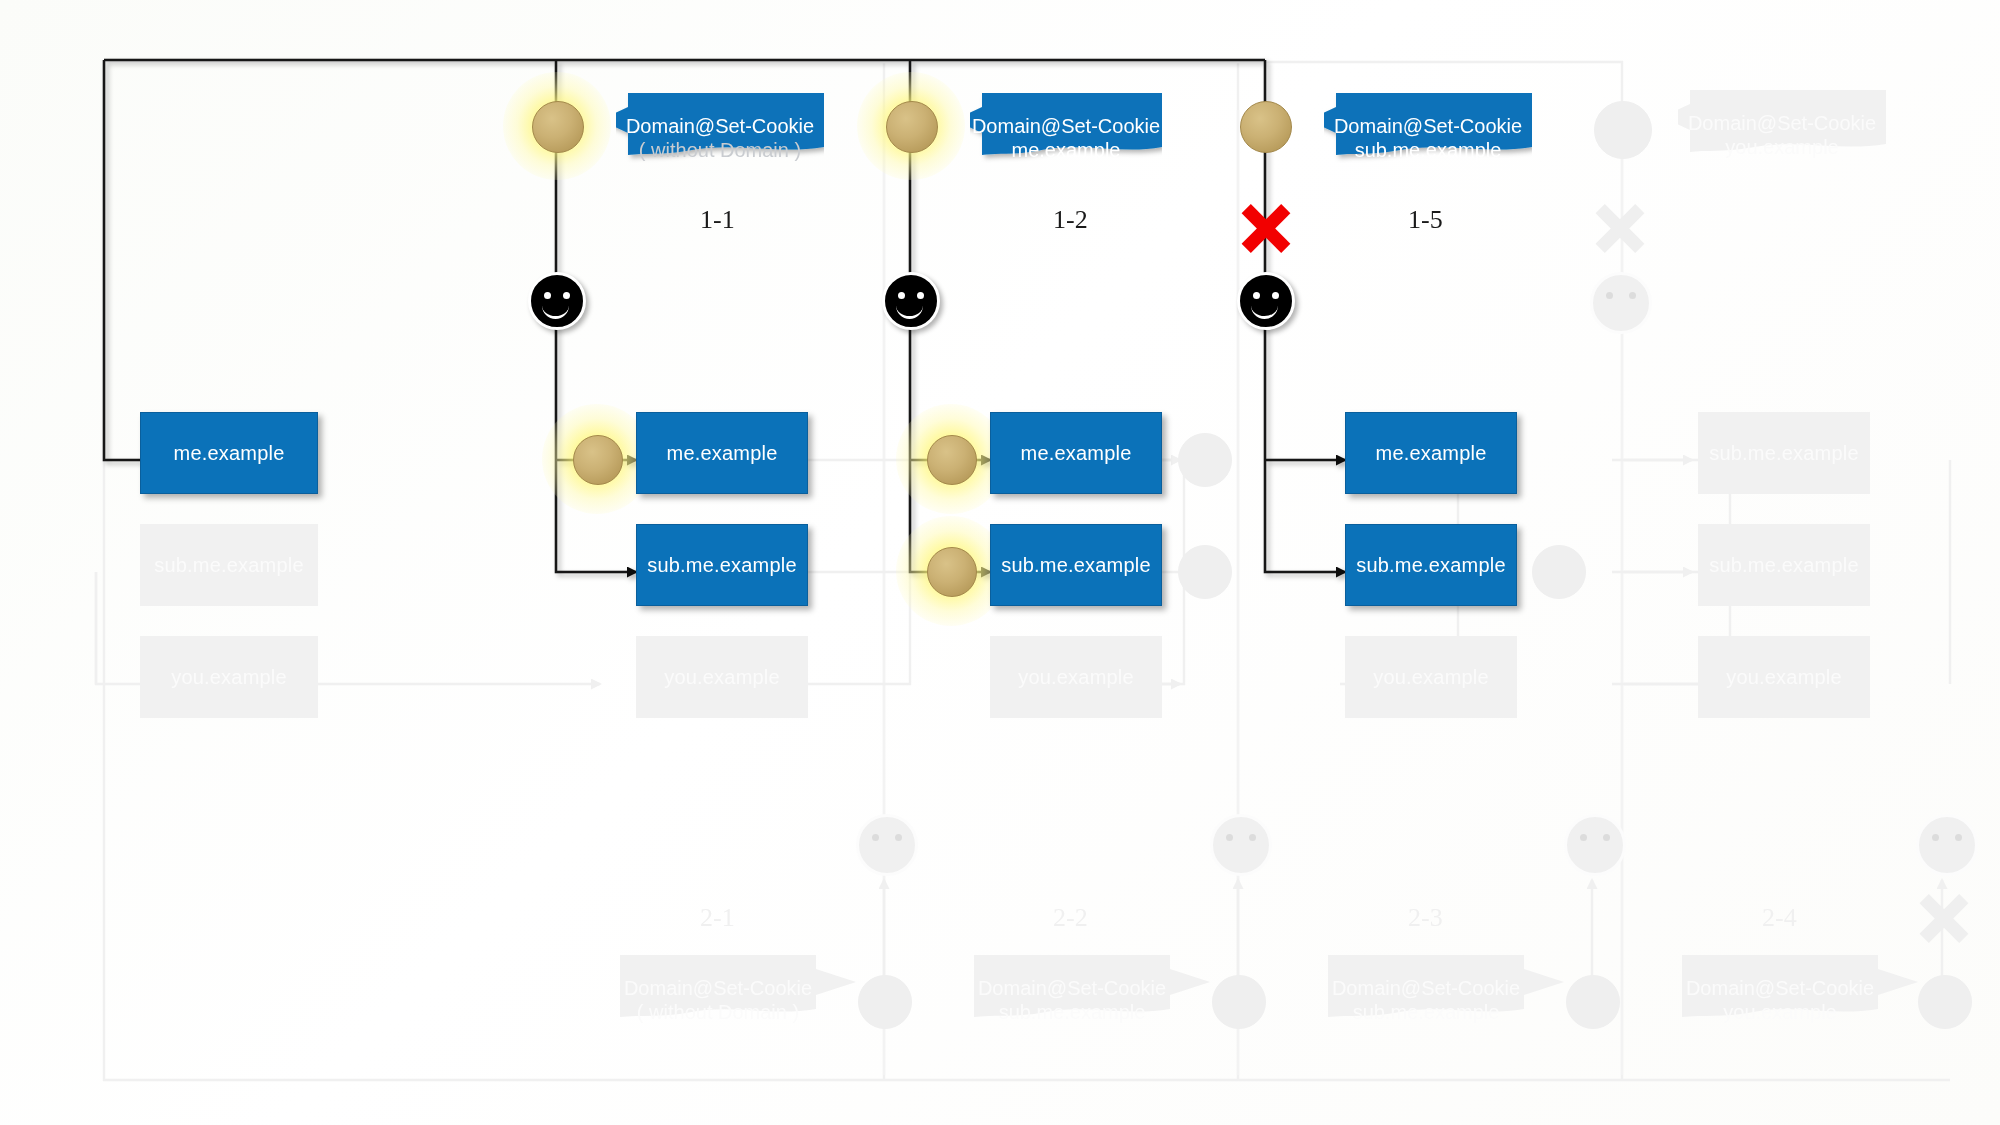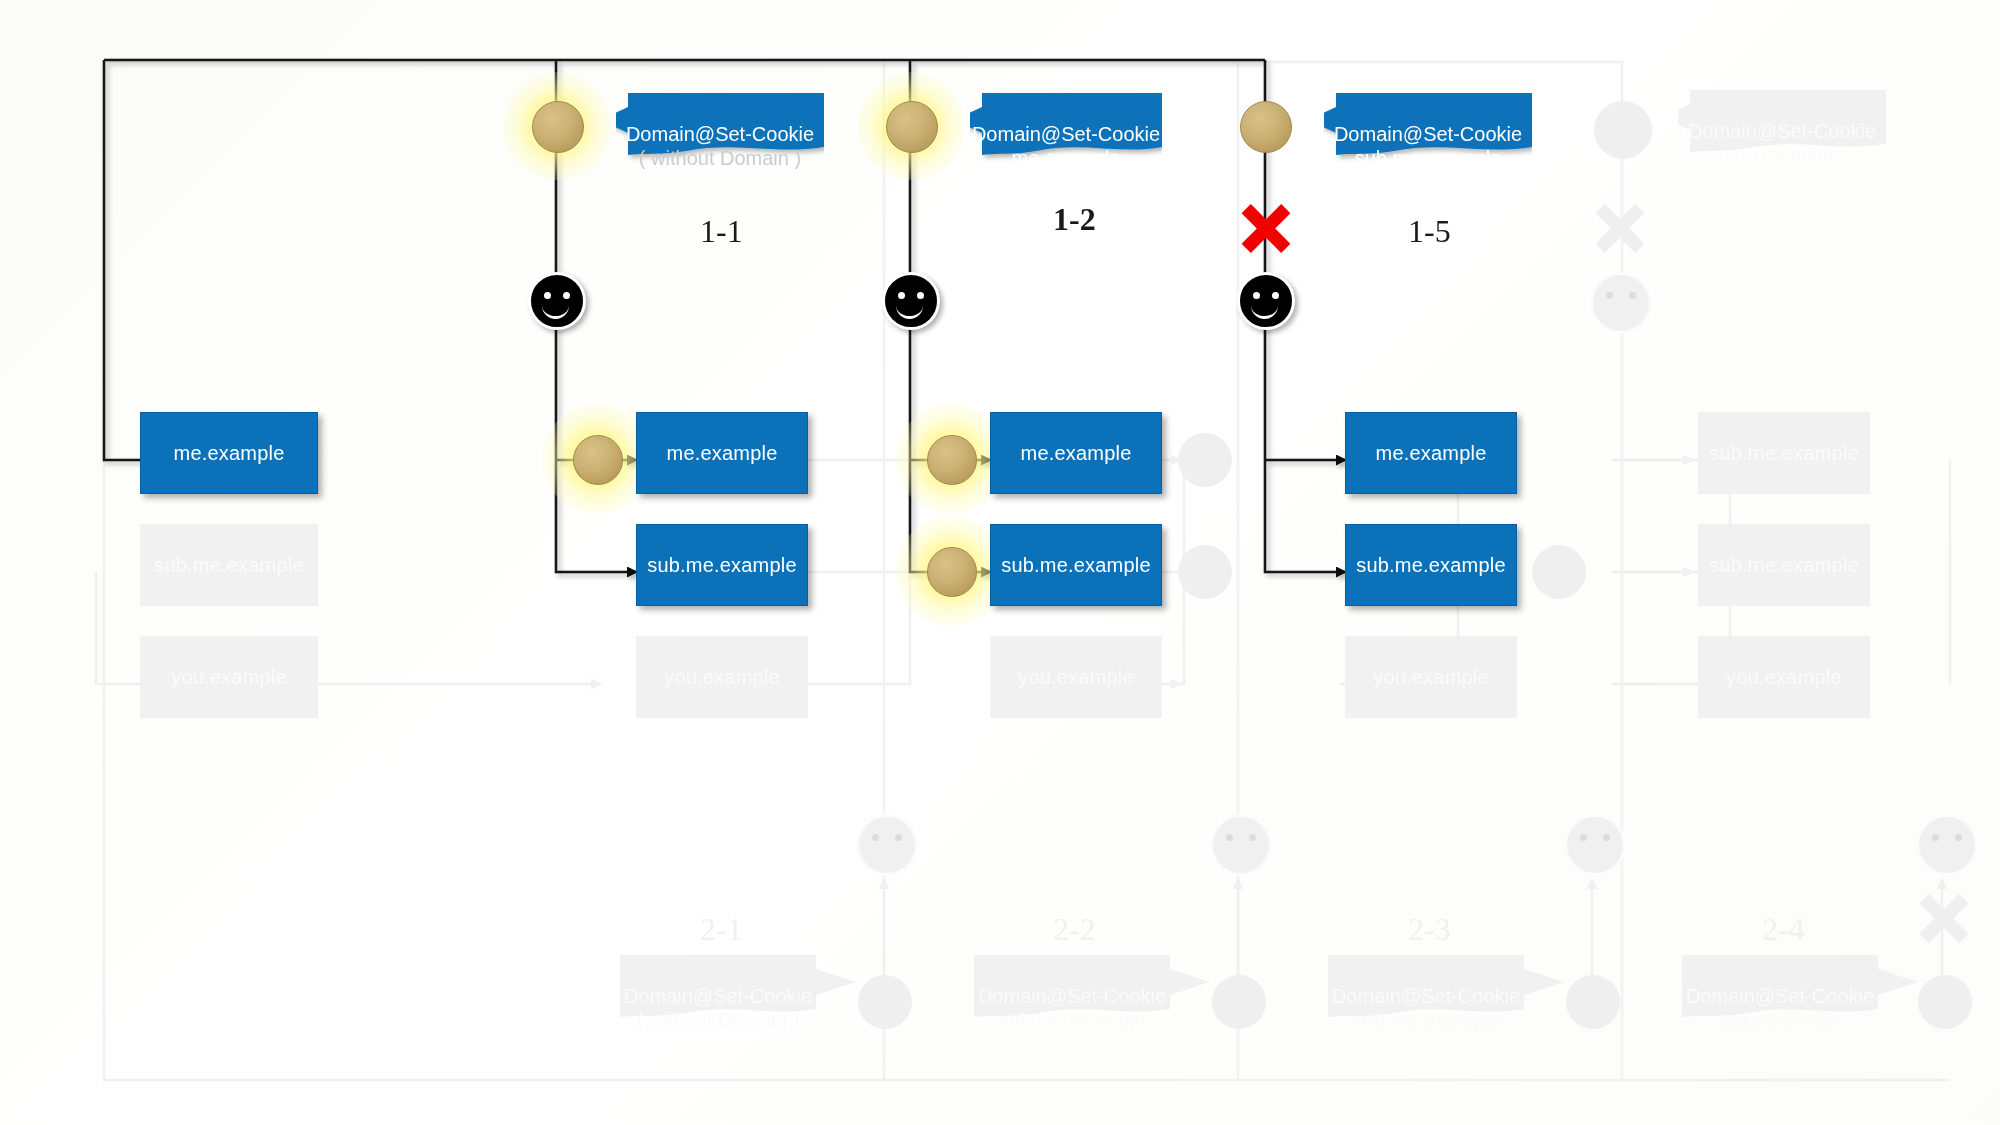--- a/index.html
+++ b/index.html
@@ -11,21 +11,21 @@
   
   .box{position:absolute;box-sizing:border-box;display:flex;align-items:center;
        justify-content:center;color:#ffffff;letter-spacing:.2px;}
   .box.active{background:#0b72b9;border:1px solid #0a5f9c;
        box-shadow:4px 4px 6px rgba(0,0,0,.30);font-size:20px;}
   .box.ghost{background:#f1f1f1;border:1px solid #f1f1f1;color:#fbfbfb;
        font-size:20px;box-shadow:none;}
 
   
   .callout{position:absolute;}
-  .callout .ctext{position:absolute;left:0;top:16px;width:100%;
+  .callout .ctext{position:absolute;left:0;top:8px;width:100%;
        text-align:center;color:#ffffff;line-height:1.22;
        font-size:20px;padding-top:13px;box-sizing:border-box;
        pointer-events:none;}
   .callout .ctext .sub{color:#c9ccd0;}
   .callout.ghost .ctext{color:#fbfbfb;}
 
   
   .cookie{position:absolute;border-radius:50%;
        background:radial-gradient(circle at 38% 33%, #d9c288 0%, #cbb174 42%, #b89c5c 78%, #a98d4e 100%);
        border:1px solid #a3884a;}
@@ -51,22 +51,22 @@
   .smiley.ghost .mouth{border-bottom-color:#f0f0f0;}
 
   
   .xmark{position:absolute;}
   .xmark i{position:absolute;left:50%;top:50%;width:100%;height:13px;
        margin-left:-50%;margin-top:-6.5px;background:#f20000;}
   .xmark i.a{transform:rotate(45deg);} .xmark i.b{transform:rotate(-45deg);}
   .xmark.ghost i{background:#efefef;}
 
   
-  .steplabel{position:absolute;font-size:32px;color:#1a1a1a;
-       font-family:"Liberation Serif","DejaVu Serif",serif;margin-top:8px;}
+  .steplabel{position:absolute;font-size:26px;color:#1a1a1a;
+       font-family:"Liberation Serif","DejaVu Serif",serif;}
   .steplabel.ghost{color:#f0f0f0;}
 </style>
 </head>
 <body>
 
 <div id="stage">
 
   <svg id="svg-layer" viewBox="0 0 2000 1125" xmlns="http://www.w3.org/2000/svg">
     <defs>
       <marker id="ah" markerWidth="11" markerHeight="11" refX="9" refY="5.5" orient="auto" markerUnits="userSpaceOnUse">
@@ -209,21 +209,21 @@
   <div class="xmark" style="left:1238px;top:200px;width:56px;height:56px;">
       <i class="a"></i>
       <i class="b"></i>
     </div>
   <div class="xmark ghost" style="left:1592px;top:200px;width:56px;height:56px;">
       <i class="a"></i>
       <i class="b"></i>
     </div>
 
   <div class="steplabel" style="left:700px;top:205px;">1-1</div>
-  <div class="steplabel" style="left:1053px;top:193px;font-weight:bold;">1-2</div>
+  <div class="steplabel" style="left:1053px;top:205px;">1-2</div>
   <div class="steplabel" style="left:1408px;top:205px;">1-5</div>
 
   <div class="smiley" style="left:528px;top:272px;width:52px;height:52px;">
     <span class="eye l"></span>
       <span class="eye r"></span>
       <span class="mouth"></span>
   </div>
   <div class="smiley" style="left:882px;top:272px;width:52px;height:52px;">
     <span class="eye l"></span>
       <span class="eye r"></span>

